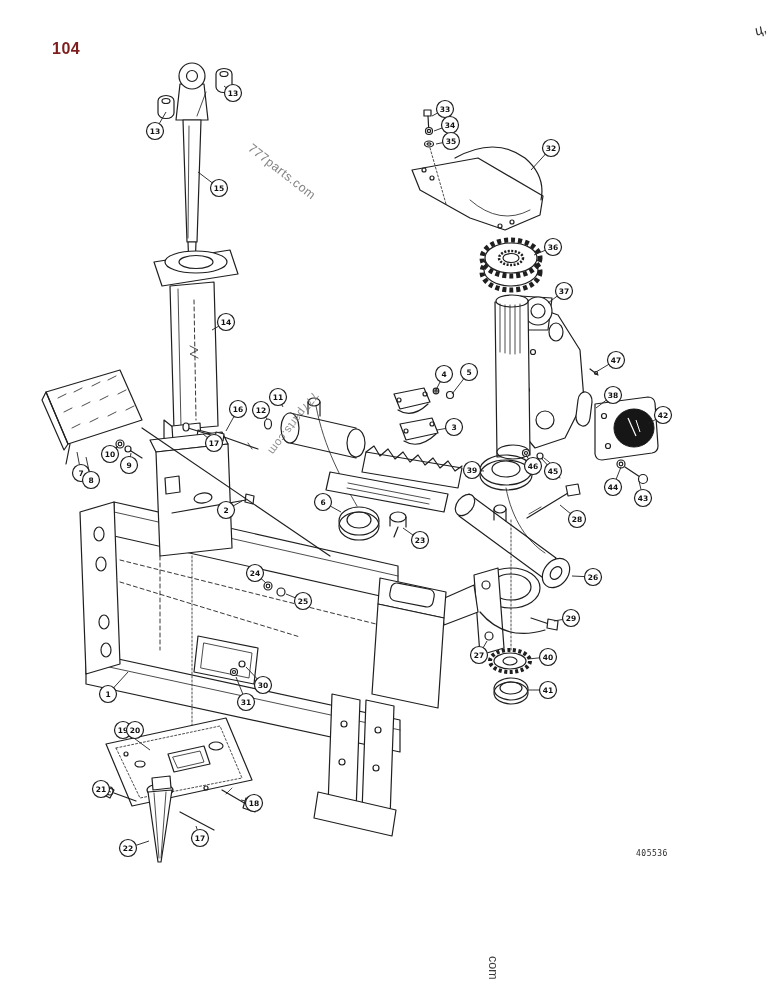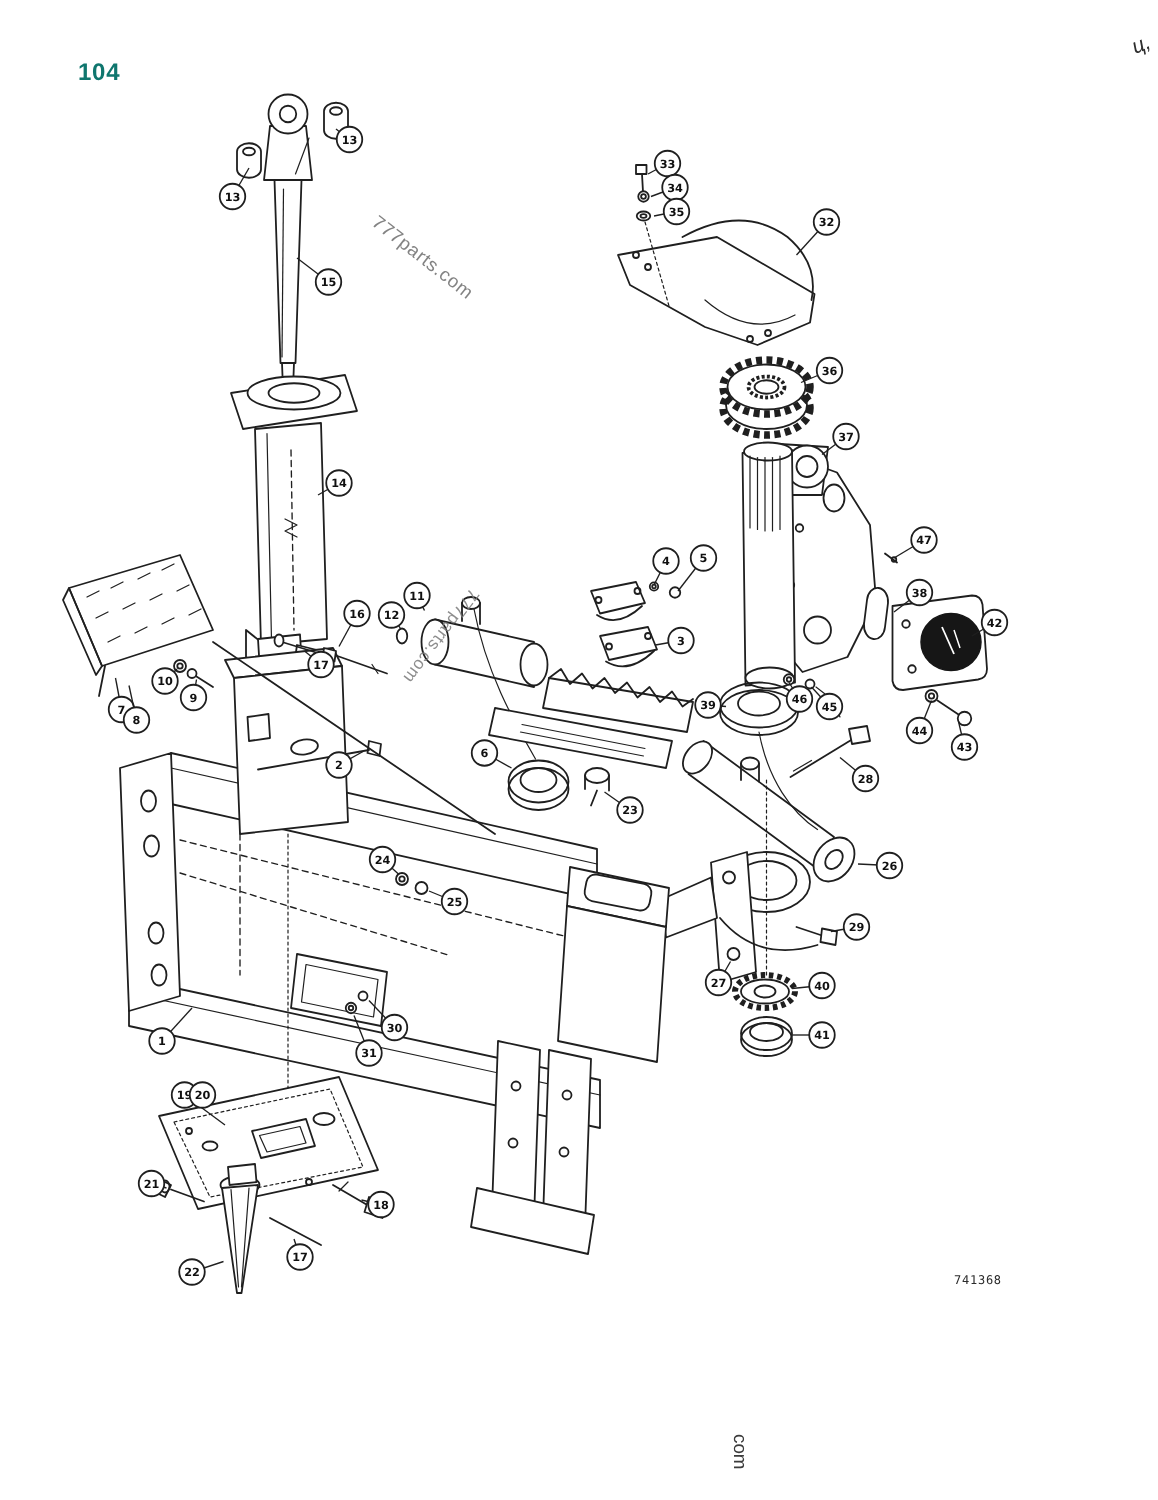--- a/index.html
+++ b/index.html
@@ -1,19 +1,19 @@
 <!DOCTYPE html>
 <html><head>
 <meta charset="utf-8">
 <style>
   html,body{margin:0;padding:0;background:#ffffff;}
   .page{position:relative;width:772px;height:1000px;background:#fff;overflow:hidden;
         font-family:"Liberation Sans",sans-serif;}
   .page-number{position:absolute;left:52px;top:40px;font-size:16px;font-weight:700;
-        color:#0f766e;letter-spacing:.5px;}
+        color:#7f1d1d;letter-spacing:.5px;}
   .part-code{position:absolute;left:636px;top:849px;font-size:8px;color:#2b2b2b;
         font-family:"DejaVu Sans Mono",monospace;letter-spacing:.5px;}
   .watermark{position:absolute;color:#6e6e6e;opacity:.85;font-size:12.5px;white-space:nowrap;
         transform-origin:0 0;letter-spacing:.5px;}
   .wm-top{left:254px;top:141px;transform:rotate(38deg);}
   .wm-mid{left:321px;top:397px;transform:rotate(127deg);font-size:11.5px;color:#7a7a7a;}
   .edge-mark{position:absolute;color:#2e2e2e;white-space:nowrap;transform-origin:0 0;}
   .em-tr{left:752px;top:24px;font-size:14px;transform:rotate(-22deg);font-style:italic;}
   .em-b{left:500px;top:956px;font-size:12.5px;transform:rotate(90deg);color:#3c3c3c;}
   svg.diagram{position:absolute;left:0;top:0;}
@@ -544,14 +544,14 @@
           <circle cx="254" cy="803" r="8.5" class="bubble"></circle>
           <text x="254" y="805.7" class="bubble-num">18</text>
         </g>
       </g>
   </svg>
 
   <div class="watermark wm-top">777parts.com</div>
   <div class="watermark wm-mid">777parts.com</div>
   <div class="edge-mark em-tr">ц,</div>
   <div class="edge-mark em-b">com</div>
-  <div class="part-code">741368</div>
+  <div class="part-code">405536</div>
 </div>
 
 </body></html>

